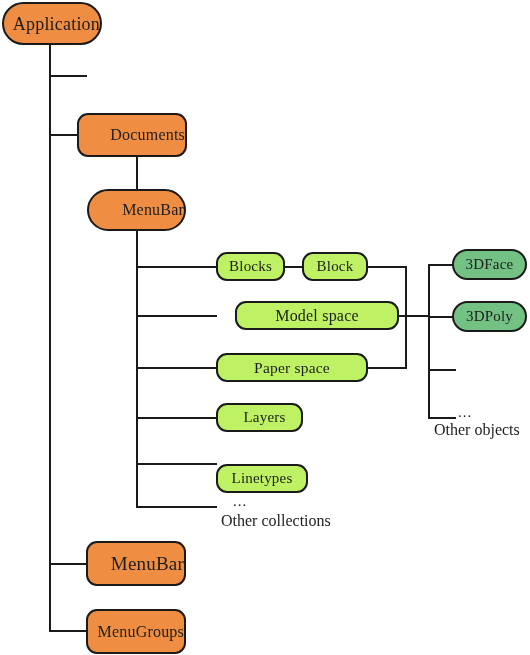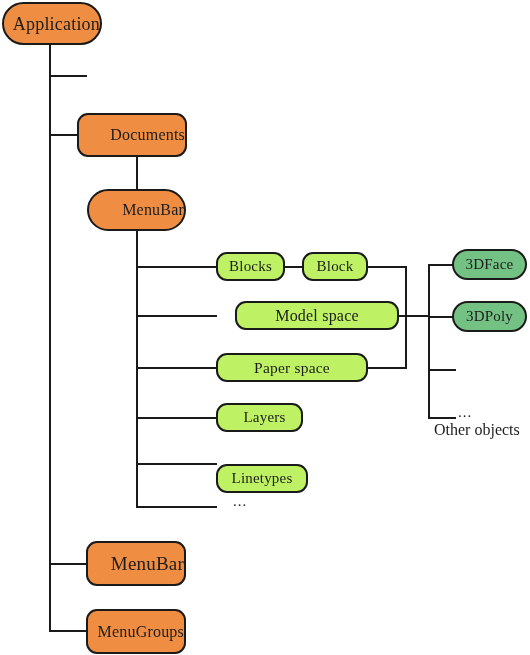--- a/index.html
+++ b/index.html
@@ -148,18 +148,19 @@
     <span>3DFace</span>
   </div>
 
   <div class="node green rounded" style="left:452px; top:301px; width:75px; height:31px; font-size:15px;">
     <span>3DPoly</span>
   </div>
 
 
   <div class="ellipsis" style="left:233px; top:494px; font-size:15px;">...</div>
 
+  <div class="caption" style="left:221px; top:513px; font-size:16px;">Other collections</div>
 
   <div class="ellipsis" style="left:458px; top:405px; font-size:15px;">...</div>
 
   <div class="caption" style="left:434px; top:422px; font-size:16px;">Other objects</div>
 
 </div>
 
 </body></html>

